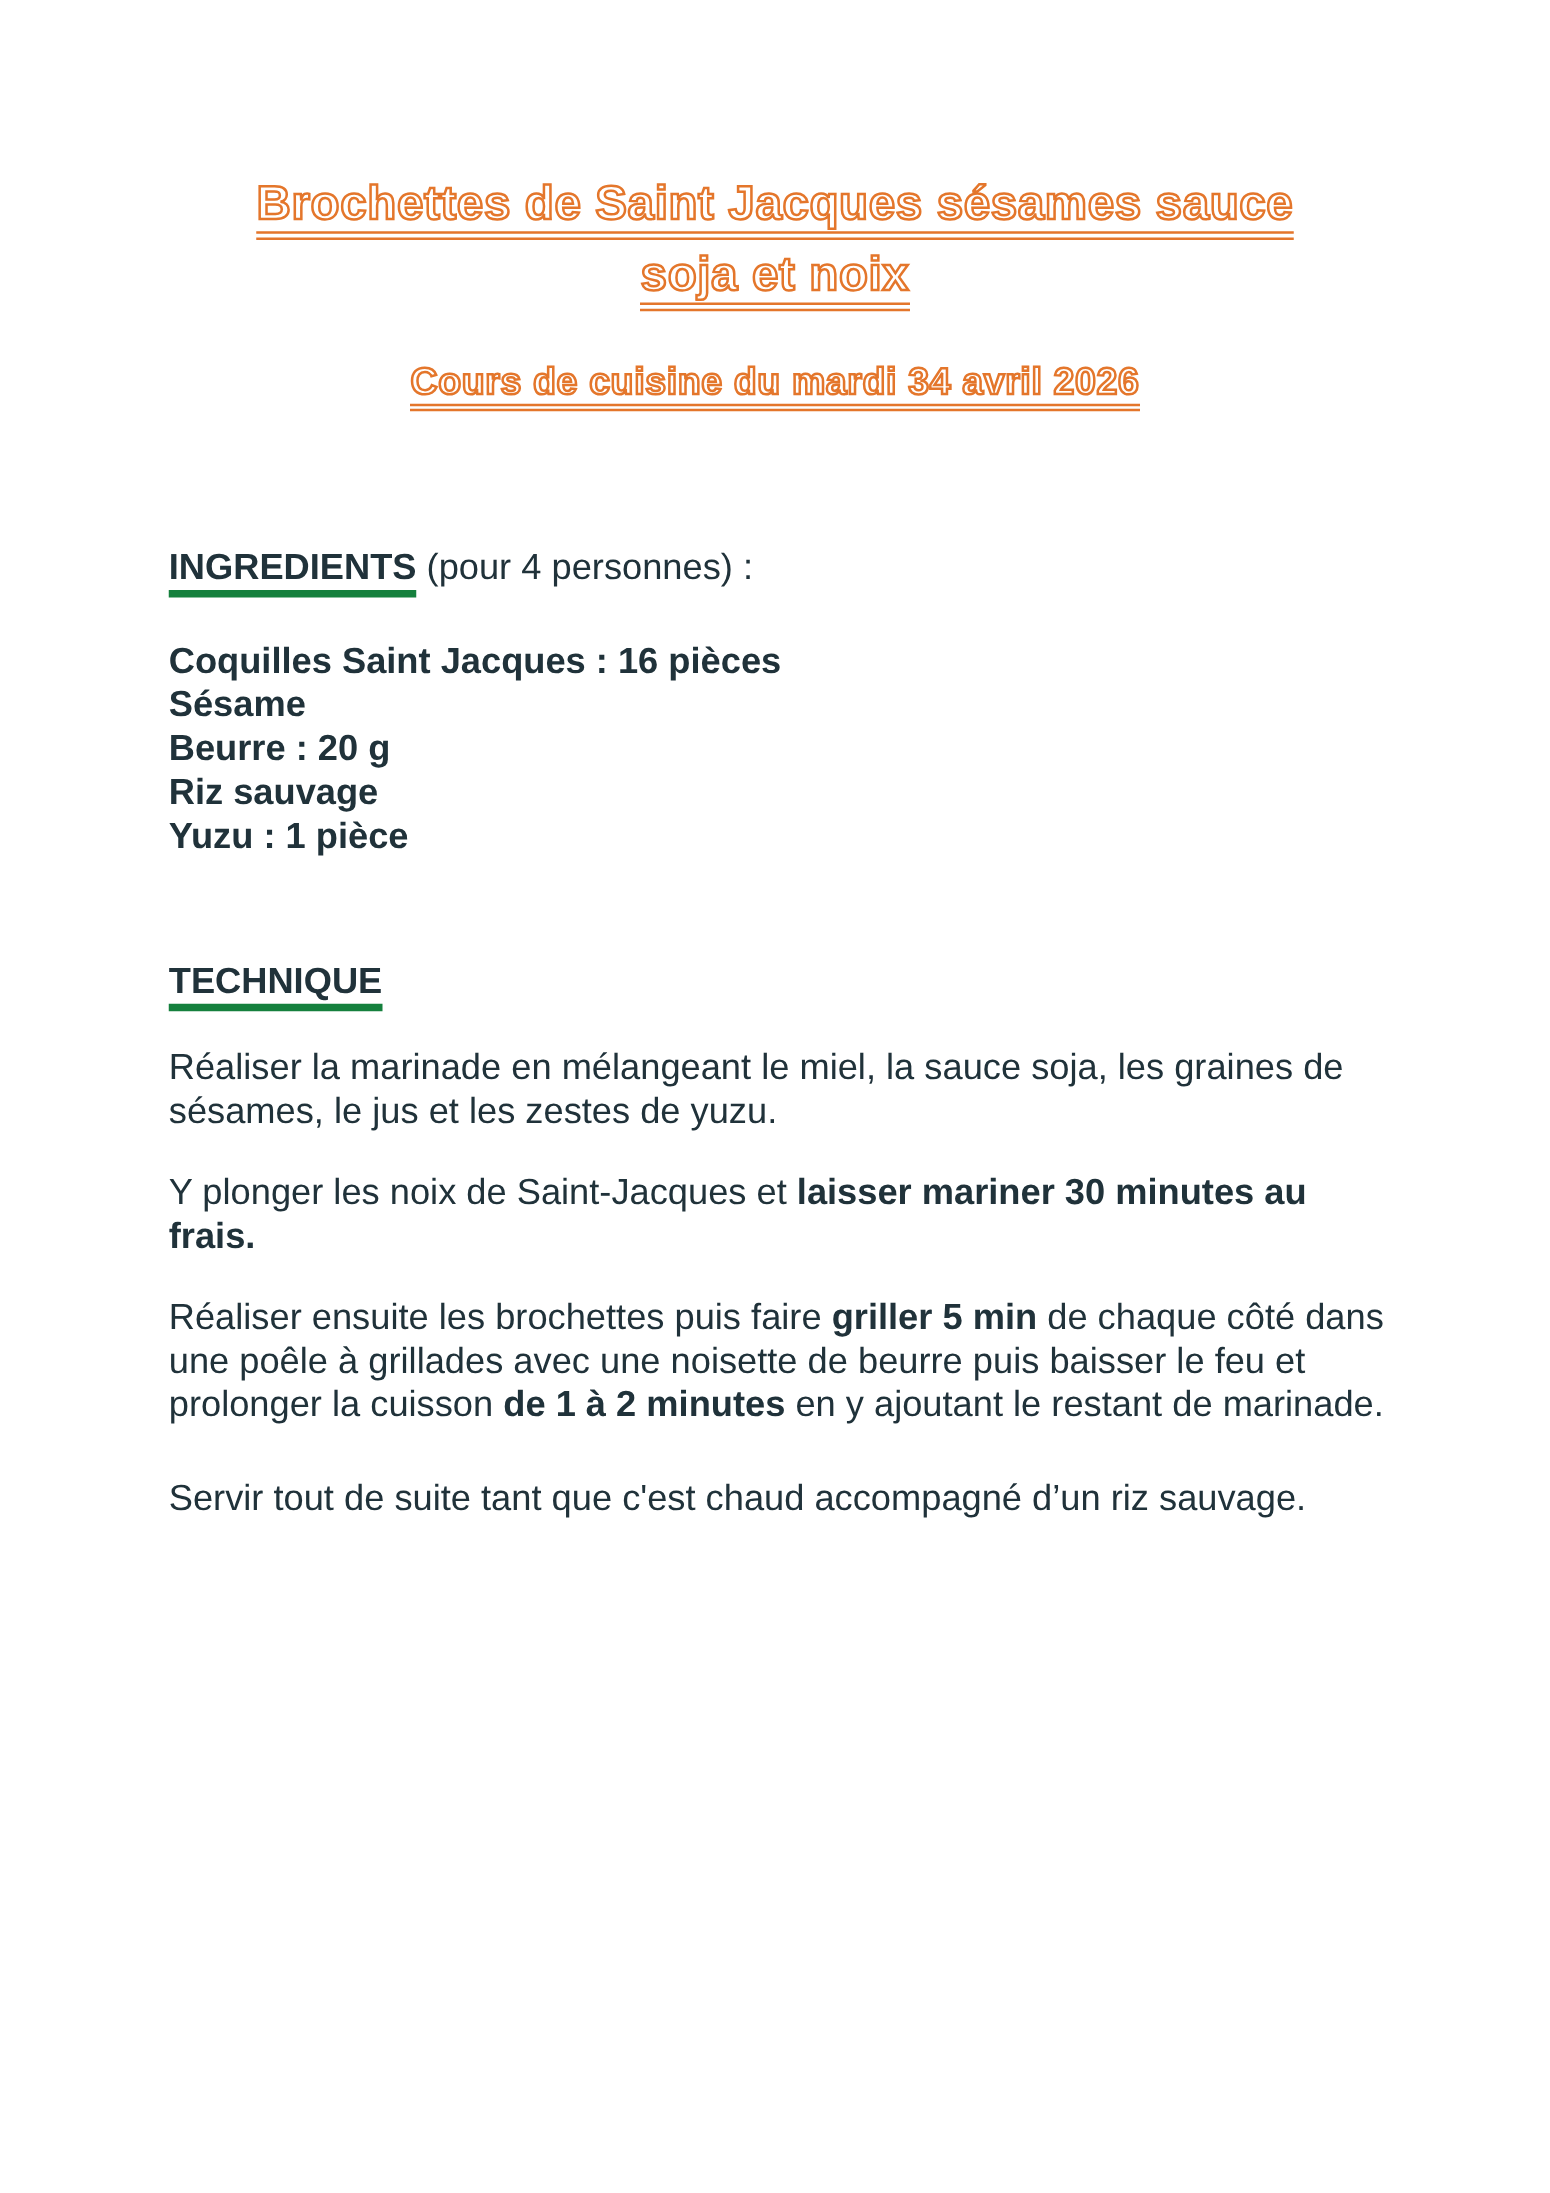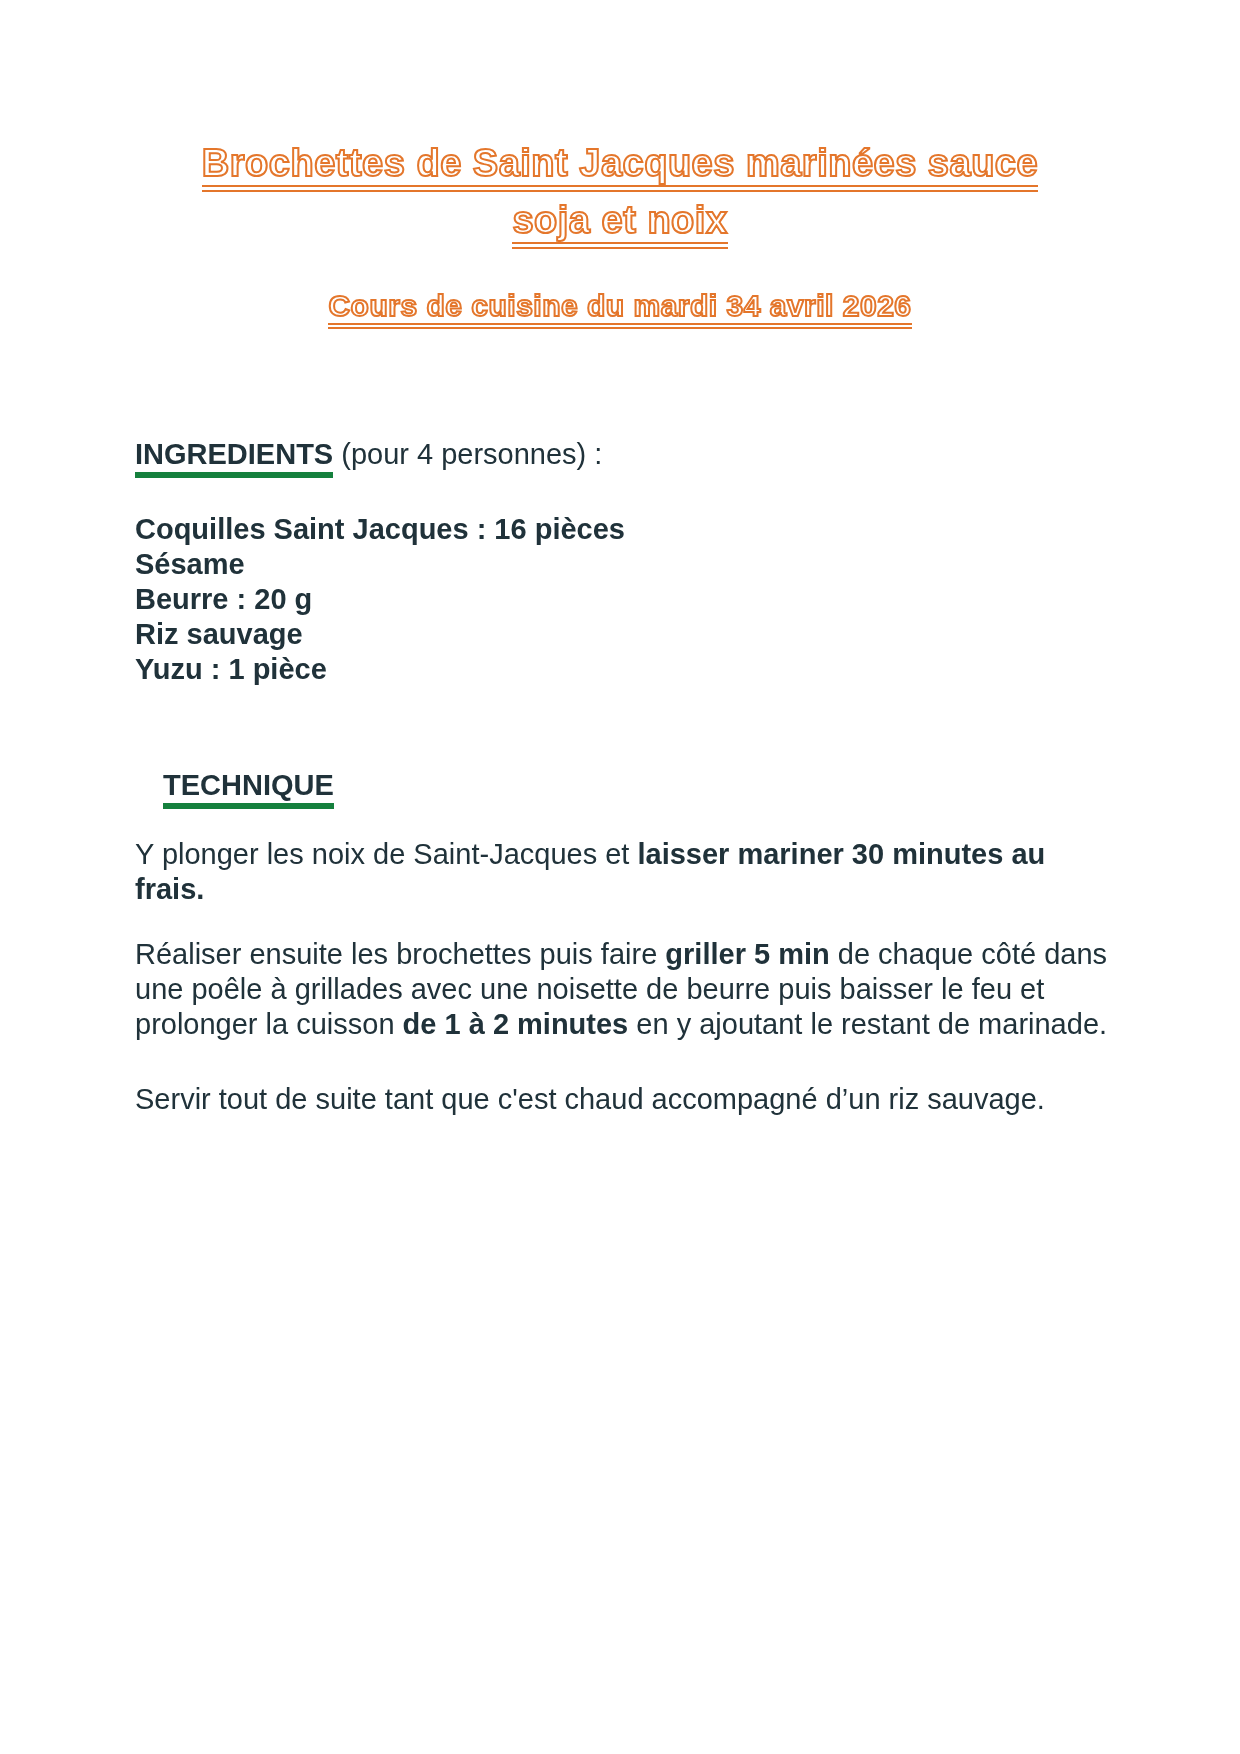--- a/index.html
+++ b/index.html
@@ -70,39 +70,38 @@
   }
   .ingredient-list {
     margin: 0 0 80px 0;
     font-weight: bold;
   }
   .ingredient-line {
     line-height: 35px;
   }
   .technique-section .section-heading {
     margin-bottom: 34px;
-    margin-left: 28px;
   }
   .body-text {
     margin: 0 0 30px 0;
   }
   .body-text .b {
     font-weight: bold;
   }
   #technique-paragraphs p:last-child {
     margin-top: 40px;
   }
 </style>
 </head>
 <body>
 
 <div class="page">
 
   <h1 class="doc-title outline-text">
-    <span class="u-title">Brochettes de Saint Jacques marinées sauce</span><br>
+    <span class="u-title">Brochettes de Saint Jacques sésames sauce</span><br>
     <span class="u-title">soja et noix</span>
   </h1>
 
   <h2 class="doc-subtitle outline-text">
     <span class="u-subtitle">Cours de cuisine du mardi 34 avril 2026</span>
   </h2>
 
   <div class="doc-body">
 
     <div class="ingredients-section">
@@ -112,20 +111,21 @@
           <div class="ingredient-line">Sésame</div>
           <div class="ingredient-line">Beurre : 20 g</div>
           <div class="ingredient-line">Riz sauvage</div>
           <div class="ingredient-line">Yuzu : 1 pièce</div>
         </div>
     </div>
 
     <div class="technique-section">
       <p class="section-heading"><span class="heading-main">TECHNIQUE</span></p>
       <div id="technique-paragraphs">
+          <p class="body-text"><span>Réaliser la marinade en mélangeant le miel, la sauce soja, les graines de sésames, le jus et les zestes de yuzu.</span></p>
           <p class="body-text"><span>Y plonger les noix de Saint-Jacques et </span><span class="b">laisser mariner 30 minutes au frais.</span></p>
           <p class="body-text"><span>Réaliser ensuite les brochettes puis faire </span><span class="b">griller 5 min</span><span> de chaque côté dans une poêle à grillades avec une noisette de beurre puis baisser le feu et prolonger la cuisson </span><span class="b">de 1 à 2 minutes</span><span> en y ajoutant le restant de marinade.</span></p>
           <p class="body-text"><span>Servir tout de suite tant que c'est chaud accompagné d’un riz sauvage.</span></p>
         </div>
     </div>
 
   </div>
 </div>
 
 </body></html>

